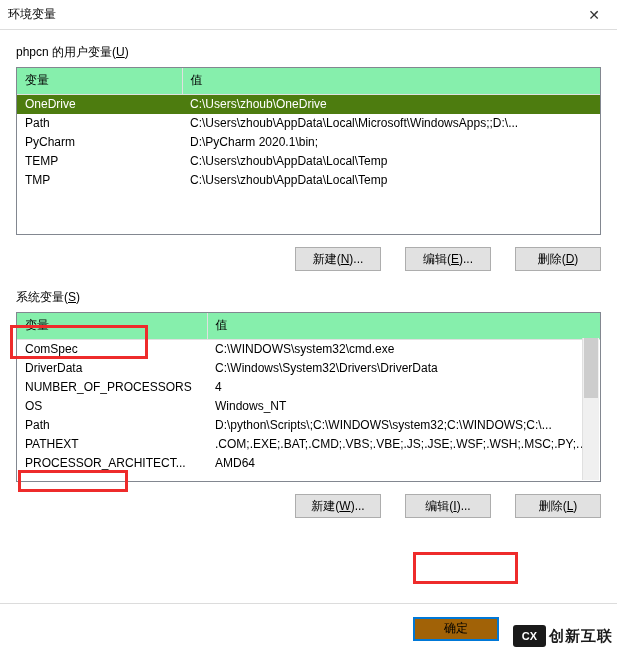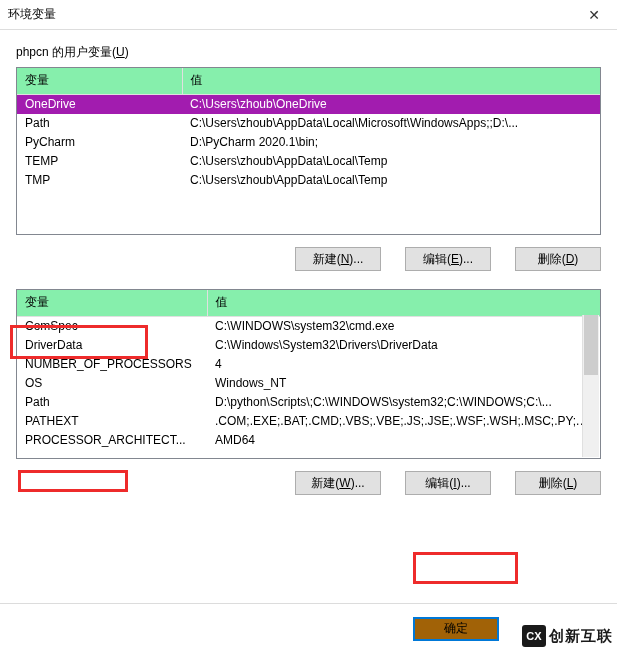--- a/index.html
+++ b/index.html
@@ -9,39 +9,39 @@
 .titlebar .close{width:30px;height:20px;display:flex;align-items:center;justify-content:center;font-size:14px;color:#333}
 .content{padding:14px 16px 10px 16px}
 .section-label{font-size:12px;color:#000;margin-bottom:6px}
 .section-label .ul{text-decoration:underline}
 .tbl-wrap{border:1px solid #828790;height:168px;background:#fff;overflow:hidden}
 .tbl-wrap.lower{height:170px}
 .tbl{width:100%;border-collapse:collapse}
 .tbl th{text-align:left;font-weight:normal;padding:4px 8px 5px;background:#86efac;border-right:1px solid #e0e0e0;border-bottom:1px solid #e0e0e0;font-size:12px}
 .tbl th:last-child{border-right:none}
 .tbl td{padding:2px 8px 3px;font-size:12px;color:#000;white-space:nowrap;overflow:hidden;text-overflow:ellipsis}
-.tbl tr.sel td{background:#a21caf;color:#fff}
+.tbl tr.sel td{background:#4d7c0f;color:#fff}
 .col-var{width:165px;max-width:165px}
 .col-val{max-width:380px}
 .col-var2{width:190px;max-width:190px}
 .col-val2{max-width:355px}
 .btn-row{display:flex;justify-content:flex-end;gap:24px;margin-top:12px;margin-bottom:18px}
 .btn{min-width:86px;height:24px;border:1px solid #adadad;background:#e1e1e1;font-size:12px;color:#000;padding:0 10px;cursor:default;display:flex;align-items:center;justify-content:center}
 .btn .ul{text-decoration:underline}
 .scroll-hint{position:absolute;right:1px;top:25px;bottom:1px;width:17px;background:#f0f0f0;border-left:1px solid #e0e0e0}
 .scroll-thumb{position:absolute;left:1px;right:1px;top:0;height:60px;background:#cdcdcd}
 .lower-wrap{position:relative}
 .hl-box{position:absolute;border:3px solid #ee2b2b;pointer-events:none;z-index:5}
 .hl1{left:10px;top:325px;width:138px;height:34px}
 .hl2{left:18px;top:470px;width:110px;height:22px}
 .hl3{left:413px;top:552px;width:105px;height:32px}
 .footer{position:absolute;left:0;right:0;bottom:0;height:50px;border-top:1px solid #dcdcdc;display:flex;align-items:center;justify-content:flex-end;padding-right:22px;gap:10px}
 .btn-primary{border:2px solid #0078d7;background:#a16207}
 .watermark{position:absolute;right:4px;bottom:6px;display:flex;align-items:center;gap:3px;z-index:10}
-.watermark .logo{width:24px;height:22px;background:#1a1a1a;color:#fff;font-weight:bold;font-size:11px;display:flex;align-items:center;justify-content:center;border-radius:3px;font-family:Arial}
+.watermark .logo{width:33px;height:22px;background:#1a1a1a;color:#fff;font-weight:bold;font-size:11px;display:flex;align-items:center;justify-content:center;border-radius:3px;font-family:Arial}
 .watermark .txt{font-size:15px;font-weight:bold;color:#1a1a1a;letter-spacing:1px}
 </style>
 </head>
 <body>
 
 <div class="titlebar">
   <div class="title">环境变量</div>
   <div class="close">✕</div>
 </div>
 
@@ -92,20 +92,23 @@
         <span class="ul">E</span>
         <span>)...</span>
       </button>
     <button class="btn">
         <span>删除(</span>
         <span class="ul">D</span>
         <span>)</span>
       </button>
   </div>
 
+  <div class="section-label" style="margin-top:4px">
+    <span>系统变量(</span><span class="ul">S</span><span>)</span>
+  </div>
   <div class="tbl-wrap lower lower-wrap">
     <table class="tbl">
       <thead>
           <tr>
         <th class="col-var2">变量</th>
         <th class="col-val2">值</th>
       </tr>
         </thead>
       <tbody id="sys-rows">
           <tr>

